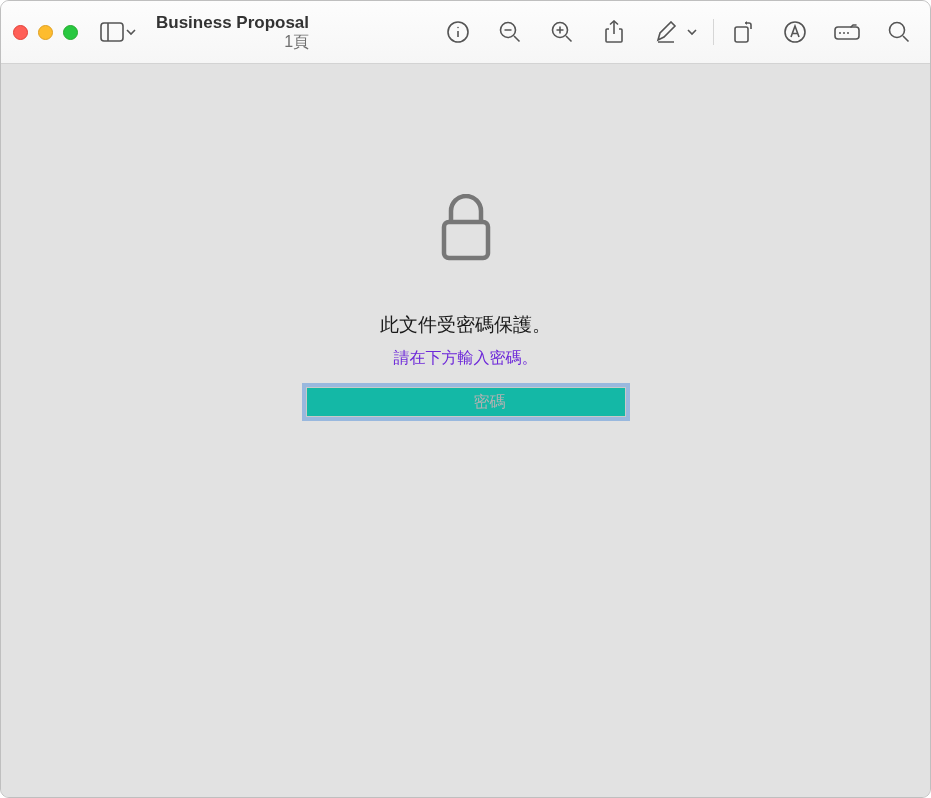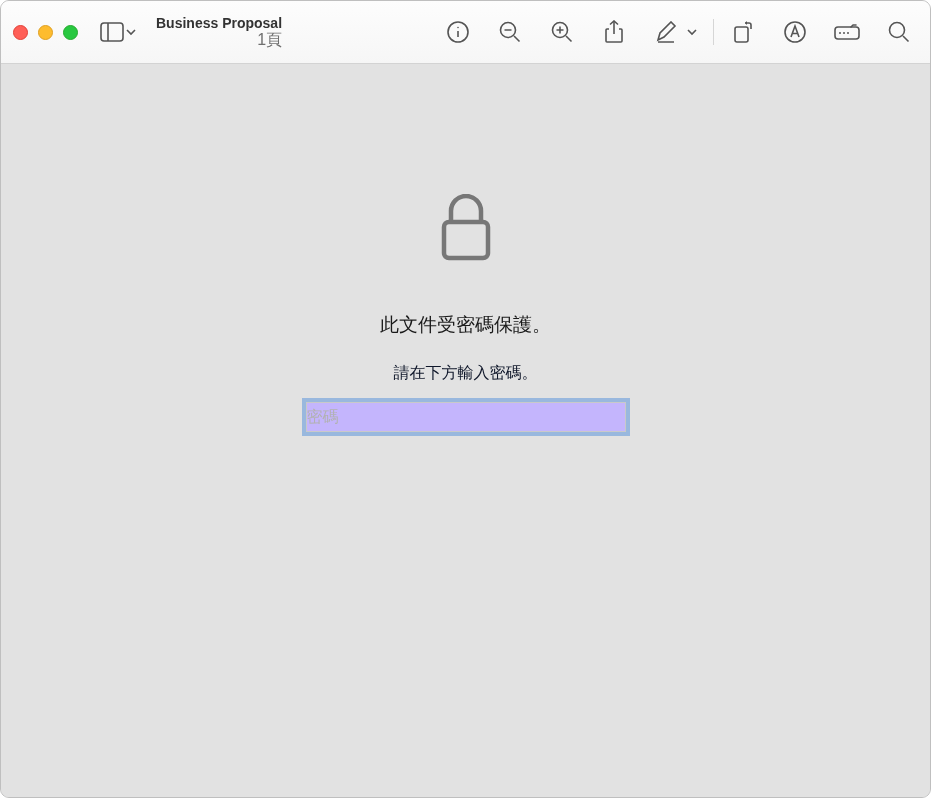--- a/index.html
+++ b/index.html
@@ -64,21 +64,21 @@
     
     .title-block {
       display: flex;
       flex-direction: column;
       justify-content: center;
       flex: 0 0 auto;
     }
     
     .doc-title {
       font-weight: 700;
-      font-size: 14px;
+      font-size: 17px;
       color: #333;
       line-height: 1.15;
     }
     
     .doc-pages {
       font-size: 16px;
       color: #6f6f6f;
       line-height: 1.1;
       text-align: right;
     }
@@ -128,41 +128,42 @@
     .protected-heading {
       font-size: 19px;
       color: #1a1a1a;
       margin-bottom: 10px;
       font-weight: 400;
       text-align: right;
     }
     
     .protected-sub {
       font-size: 16px;
-      color: #0f172a;
+      color: #6d28d9;
       margin-bottom: 18px;
       font-weight: 400;
-      margin-top: 15px;
     }
     
     .password-field-wrap {
       width: 320px;
       position: relative;
     }
     
     .password-field {
       width: 100%;
       height: 30px;
-      background: #c4b5fd;
+      background: #14b8a6;
       border: 1px solid #c9c9c9;
       border-radius: 0;
+      text-align: center;
       font-size: 16px;
       color: #333;
       outline: none;
       box-shadow: 0 0 0 4px rgba(93, 149, 219, 0.55);
+      padding-left: 48px;
     }
     
     .password-field::placeholder {
       color: #b2b2b2;
     }
     
     svg { display: block; }
   </style>
 </head>
 <body>

